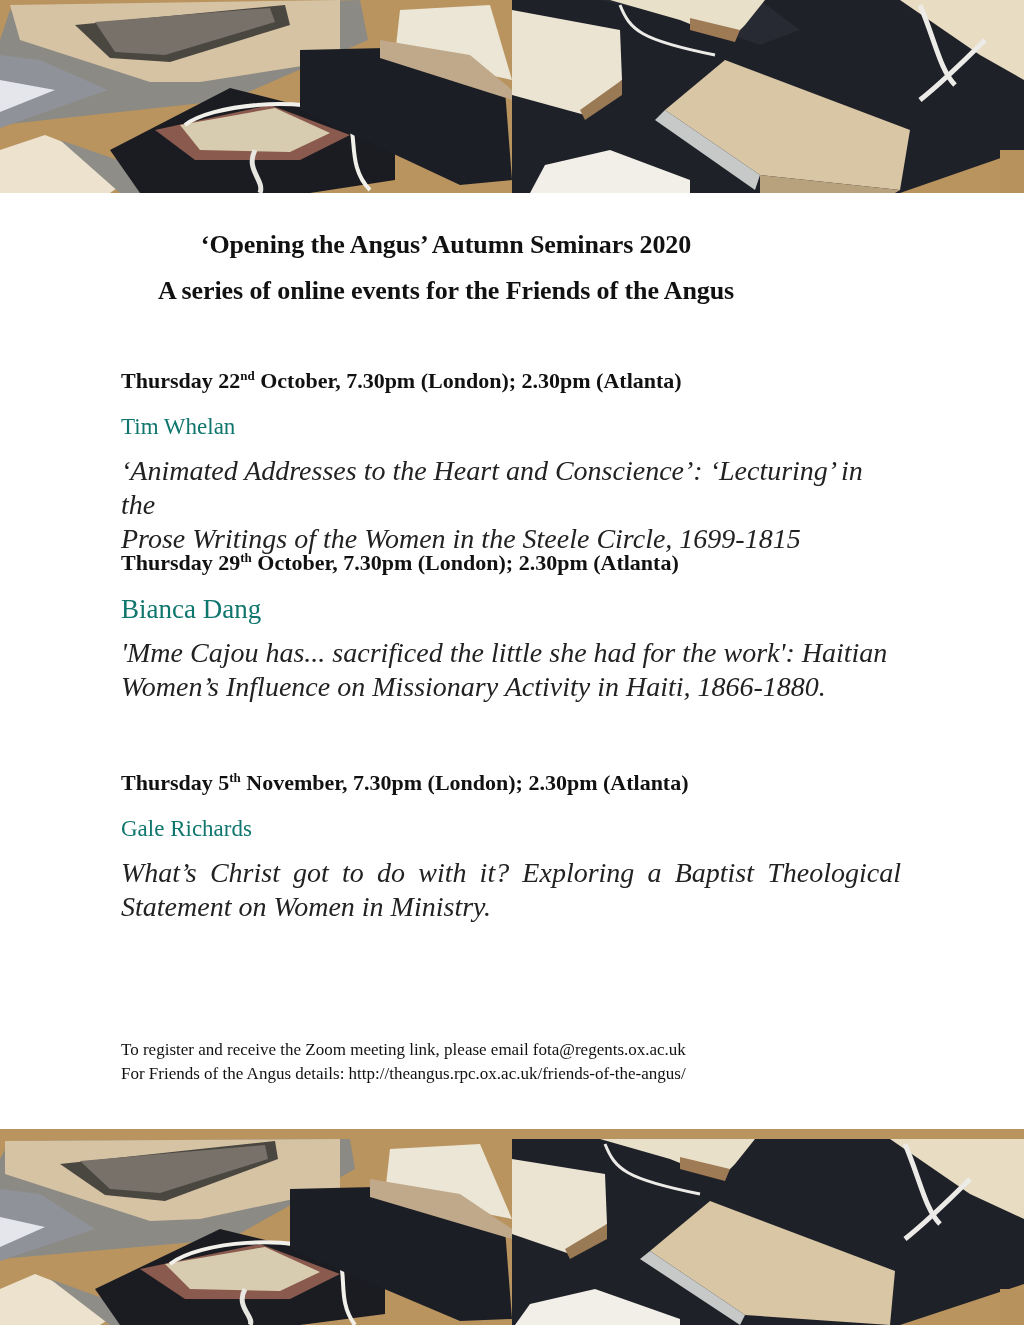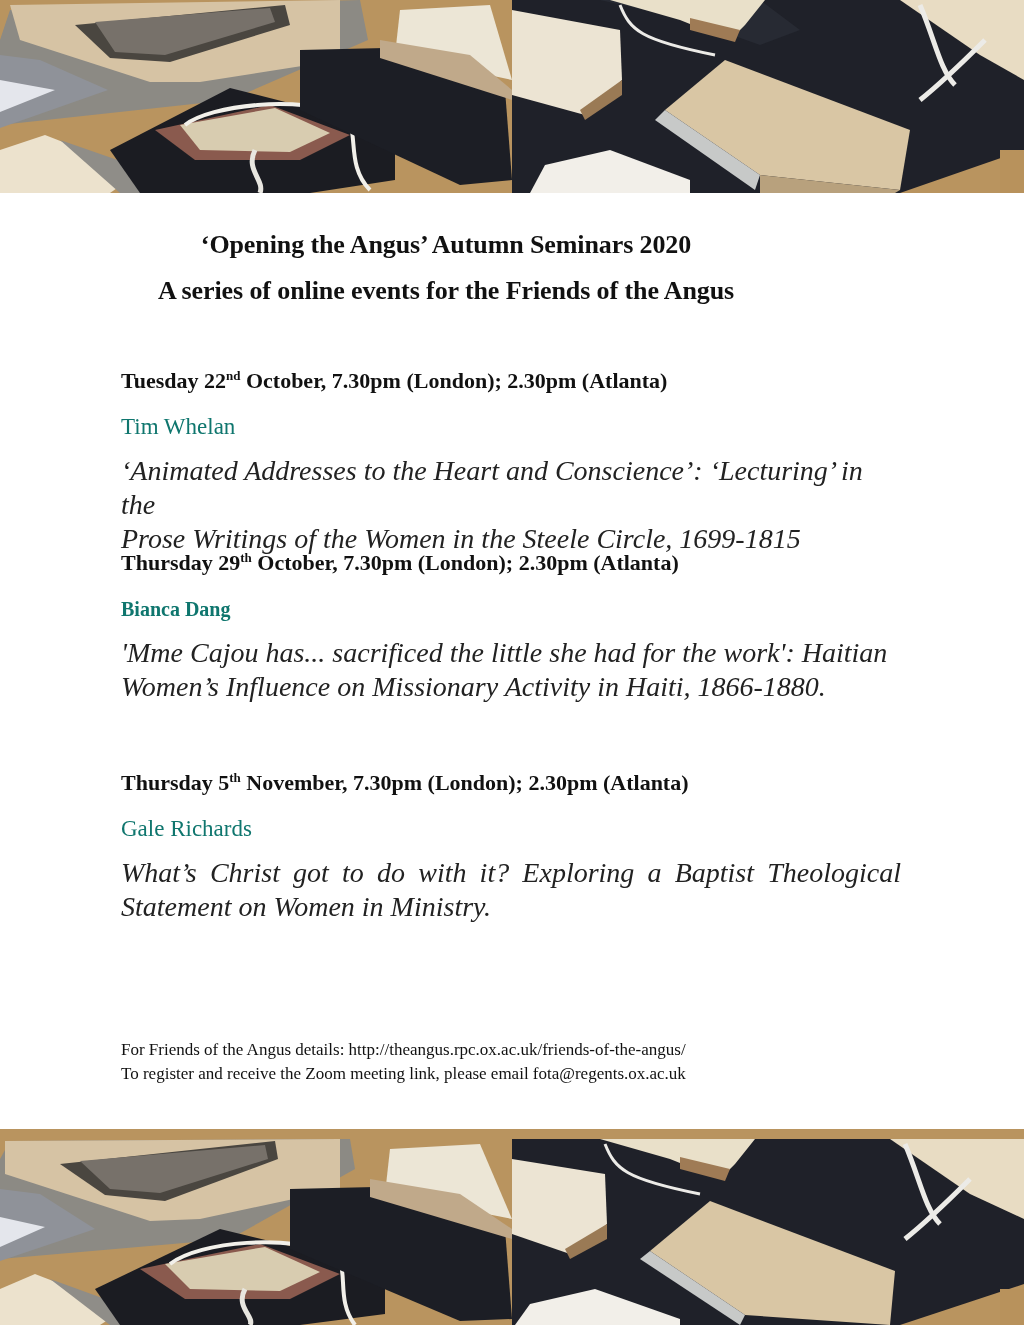--- a/index.html
+++ b/index.html
@@ -12,21 +12,21 @@
     .banner.bottom { top: 1129px; height: 196px; }
     .banner svg { display: block; width: 1024px; height: 100%; }
 
     .title-block { position: absolute; top: 222px; left: 0; width: 892px; text-align: center; }
     .title-line { font-weight: bold; font-size: 26px; line-height: 46px; color: #111; letter-spacing: -0.1px; }
 
     .event { position: absolute; left: 121px; width: 780px; }
     .event-date { font-weight: bold; font-size: 22px; line-height: 30px; color: #111; }
     .event-date sup { font-size: 13px; vertical-align: 8px; line-height: 0; margin-top: 28px; }
     .speaker { font-size: 23px; line-height: 30px; margin-top: 16px; color: #0f766e; }
-    .speaker.large { font-size: 20px; font-weight: bold; }
+    .speaker.large { font-size: 27px; }
     .talk { font-style: italic; font-size: 28px; line-height: 34px; margin-top: 12px; color: #222; }
     .talk.justify { text-align: justify; text-align-last: left; }
 
     .footer-info { position: absolute; top: 1038px; left: 121px; width: 800px; font-size: 17px; line-height: 24px; color: #111; }
   </style>
 </head>
 <body>
 
 <div class="banner top">
   <svg viewBox="0 0 1024 193" preserveAspectRatio="none">
@@ -76,21 +76,21 @@
     <rect x="1000" y="150" width="24" height="43" fill="#b8925c"></rect>
   </svg>
 </div>
 
 <div class="title-block">
   <div class="title-line">‘Opening the Angus’ Autumn Seminars 2020</div>
   <div class="title-line">A series of online events for the Friends of the Angus</div>
 </div>
 
 <div class="event" style="top:366px;">
-  <div class="event-date"><span>Tuesday 22</span><sup>nd</sup><span> October, 7.30pm (London); 2.30pm (Atlanta)</span></div>
+  <div class="event-date"><span>Thursday 22</span><sup>nd</sup><span> October, 7.30pm (London); 2.30pm (Atlanta)</span></div>
   <div class="speaker">Tim Whelan</div>
   <div class="talk">
     <div>‘Animated Addresses to the Heart and Conscience’: ‘Lecturing’ in the</div>
     <div>Prose Writings of the Women in the Steele Circle, 1699-1815</div>
   </div>
 </div>
 
 <div class="event" style="top:548px;">
   <div class="event-date"><span>Thursday 29</span><sup>th</sup><span> October, 7.30pm (London); 2.30pm (Atlanta)</span></div>
   <div class="speaker large">Bianca Dang</div>
@@ -100,22 +100,22 @@
   </div>
 </div>
 
 <div class="event" style="top:768px;">
   <div class="event-date"><span>Thursday 5</span><sup>th</sup><span> November, 7.30pm (London); 2.30pm (Atlanta)</span></div>
   <div class="speaker">Gale Richards</div>
   <div class="talk justify">What’s Christ got to do with it? Exploring a Baptist Theological Statement on Women in Ministry.</div>
 </div>
 
 <div class="footer-info">
+  <div>To register and receive the Zoom meeting link, please email fota@regents.ox.ac.uk</div>
   <div>For Friends of the Angus details: http://theangus.rpc.ox.ac.uk/friends-of-the-angus/</div>
-  <div>To register and receive the Zoom meeting link, please email fota@regents.ox.ac.uk</div>
 </div>
 
 <div class="banner bottom">
   <svg viewBox="0 0 1024 196" preserveAspectRatio="none">
     <rect x="0" y="0" width="1024" height="196" fill="#b38e5a"></rect>
     <rect x="0" y="0" width="1024" height="196" fill="#c6a06a" opacity="0.35"></rect>
     <polygon points="0,30 10,12 350,10 355,40 230,110 0,130" fill="#8c8a84"></polygon>
     <polygon points="5,12 340,10 340,60 200,90 150,92 5,45" fill="#d6c3a4"></polygon>
     <polygon points="60,35 275,12 278,30 165,72 105,66" fill="#4a4640"></polygon>
     <polygon points="80,32 265,16 268,30 160,64 110,60" fill="#77716a"></polygon>

